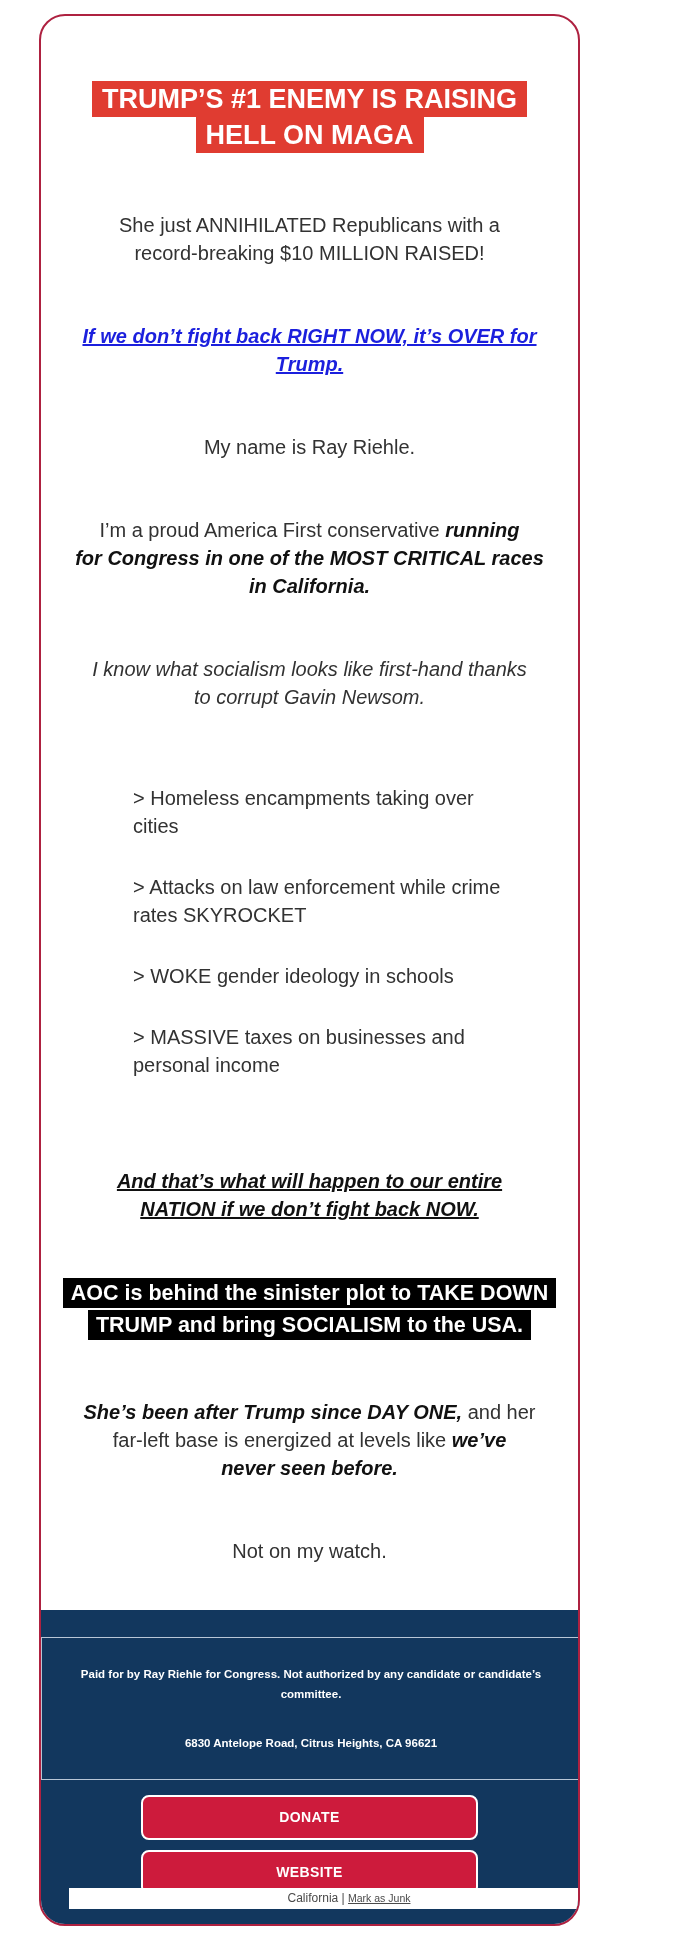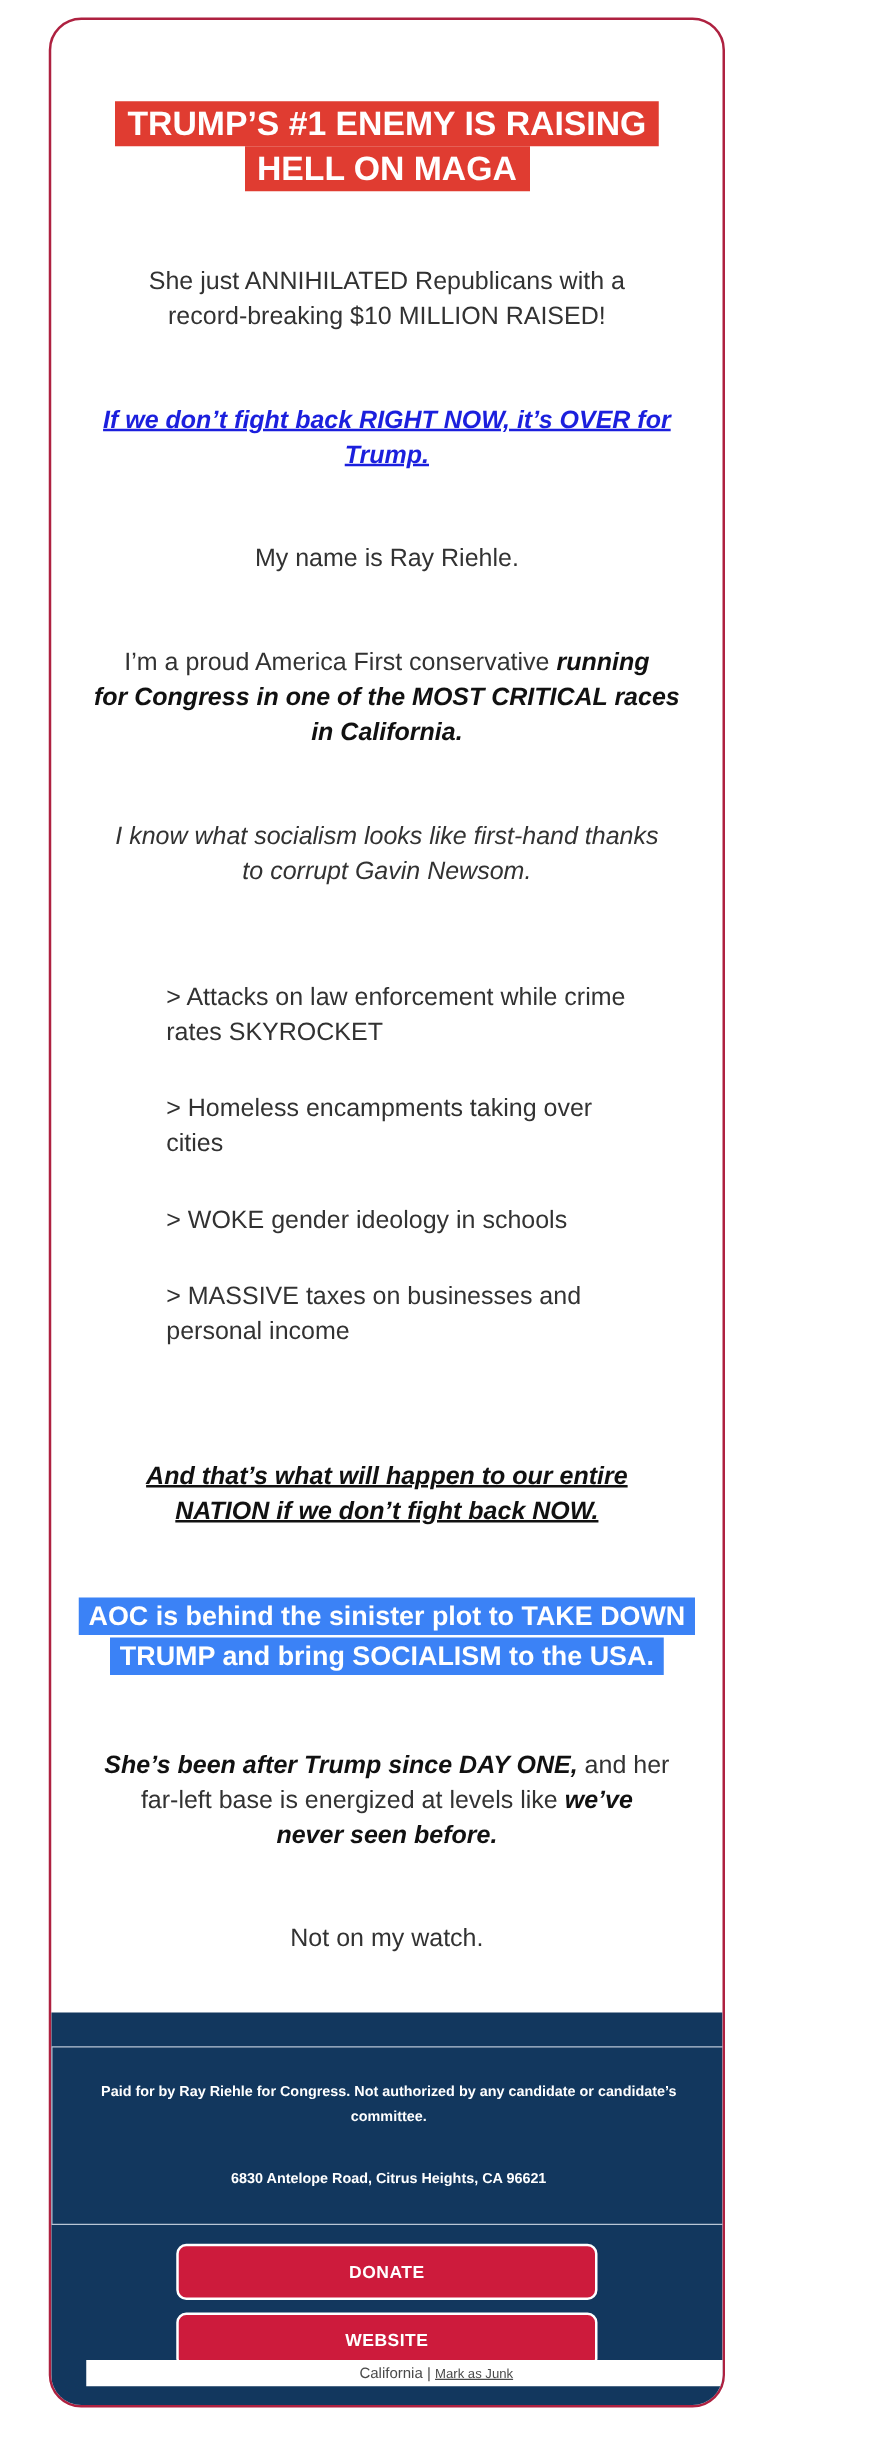--- a/index.html
+++ b/index.html
@@ -12,21 +12,21 @@
   .hl-red-span{background:#e03c31;color:#ffffff;padding:3px 10px;
                -webkit-box-decoration-break:clone;box-decoration-break:clone;}
   .p{font-size:20px;line-height:1.4;margin:0 0 19px;color:#323232;}
   .bi{font-weight:800;font-style:italic;color:#111111;}
   .italic{font-style:italic;}
   .link-bi{color:#1b1fdd;font-weight:800;font-style:italic;text-decoration:underline;cursor:pointer;}
   .underline-bi{font-weight:800;font-style:italic;text-decoration:underline;color:#111111;}
   .bullets{text-align:left;padding:0 50px 0 76px;margin:0 0 19px;}
   .bullet{font-size:20px;line-height:1.4;margin:0 0 15px;color:#323232;}
   .hl-blue-p{font-size:21.5px;font-weight:800;line-height:1.46;margin:0 0 21px;}
-  .hl-blue-span{background:#3b82f6;color:#ffffff;padding:3px 8px;
+  .hl-blue-span{background:#000000;color:#ffffff;padding:3px 8px;
                 -webkit-box-decoration-break:clone;box-decoration-break:clone;}
   .footer{position:relative;box-sizing:border-box;height:314px;background:#12375e;
           padding-top:27px;text-align:center;}
   .disclaimer-box{box-sizing:border-box;width:540px;margin:0 auto 15px;border:1px solid #b9c6d6;
                   padding:6px 14px;color:#ffffff;font-size:11.5px;font-weight:700;line-height:1.75;
                   white-space:pre-line;}
   .disclaimer-line{margin:0 0 8px;}
   .address-line{margin:0;}
   .footer-btn{display:block;width:337px;height:45px;margin:0 auto 10px;background:#cd1b3c;
               border:2px solid #ffffff;border-radius:8px;color:#ffffff;cursor:pointer;
@@ -54,24 +54,24 @@
     <p class="p">My name is Ray Riehle.</p>
 
     <p class="p"><span>I’m a proud America First conservative </span><span class="bi">running
 for Congress in one of the MOST CRITICAL races
 in California.</span></p>
 
     <p class="p italic">I know what socialism looks like first-hand thanks
 to corrupt Gavin Newsom.</p>
 
     <div class="bullets">
+      <p class="bullet">&gt; Homeless encampments taking over
+cities</p>
       <p class="bullet">&gt; Attacks on law enforcement while crime
 rates SKYROCKET</p>
-      <p class="bullet">&gt; Homeless encampments taking over
-cities</p>
       <p class="bullet">&gt; WOKE gender ideology in schools</p>
       <p class="bullet">&gt; MASSIVE taxes on businesses and
 personal income</p>
     </div>
 
     <p class="p"><span class="underline-bi">And that’s what will happen to our entire
 NATION if we don’t fight back NOW.</span></p>
 
     <p class="hl-blue-p"><span class="hl-blue-span">AOC is behind the sinister plot to TAKE DOWN
 TRUMP and bring SOCIALISM to the USA.</span></p>

